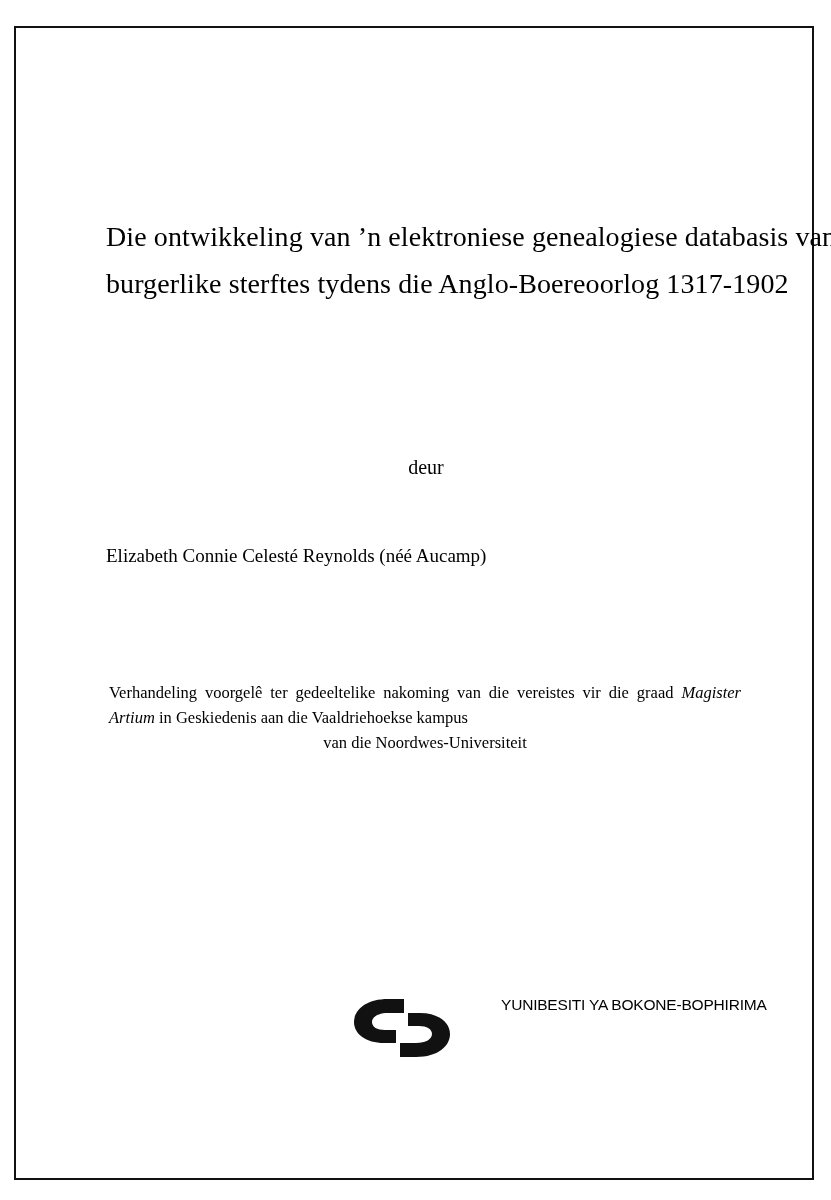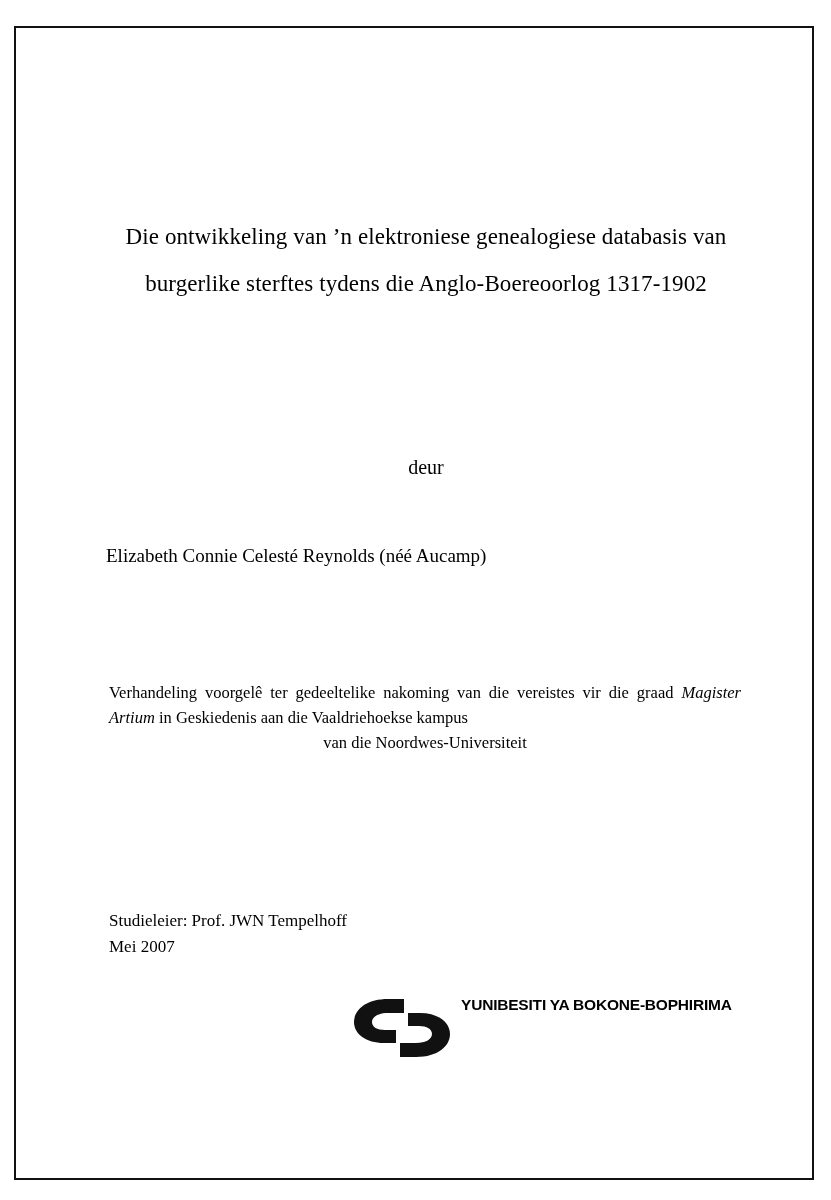--- a/index.html
+++ b/index.html
@@ -39,21 +39,21 @@
     height: 100%;
   }
   .title-block {
     position: absolute;
     top: 185px;
     left: 0;
     width: 640px;
     text-align: center;
   }
   .title-line {
-    font-size: 23px;
+    font-size: 28px;
     line-height: 47px;
     letter-spacing: 0.1px;
     white-space: nowrap;
   }
   .deur {
     position: absolute;
     top: 428px;
     left: 0;
     width: 640px;
     text-align: center;
@@ -107,21 +107,21 @@
   .logo-text {
     position: absolute;
     left: 205px;
     top: 3px;
     font-family: "Liberation Sans", sans-serif;
     font-size: 15.5px;
     line-height: 18px;
     letter-spacing: -0.2px;
     white-space: nowrap;
   }
-  .logo-text div { font-weight: 700; }
+  .logo-text div { font-weight: 400; margin-left: 40px; }
 </style>
 </head>
 <body>
 
 <div class="page">
   <div class="scan-frame">
     <div class="content">
 
       <div class="title-block">
         <div class="title-line">Die ontwikkeling van ’n elektroniese genealogiese databasis van</div>
@@ -130,24 +130,20 @@
 
       <div class="deur">deur</div>
 
       <div class="author">Elizabeth Connie Celesté Reynolds (néé Aucamp)</div>
 
       <div class="statement">
         <span>Verhandeling voorgelê ter gedeeltelike nakoming van die vereistes vir die graad </span><em>Magister Artium</em><span> in Geskiedenis aan die Vaaldriehoekse kampus</span>
         <div class="last-line">van die Noordwes-Universiteit</div>
       </div>
 
-      <div class="supervisor">
-        <div>Studieleier: Prof. JWN Tempelhoff</div>
-        <div>Mei 2007</div>
-      </div>
 
       <div class="logo-block">
         <svg class="logo-mark" viewBox="0 0 100 62">
           <path d="M36 2 C14 2 2 13 2 25 C2 37 14 46 32 46 L44 46 L44 33 L33 33 C25 33 20 30 20 25 C20 20 26 16 36 16 L52 16 L52 2 Z" fill="#111111"></path>
           <path d="M64 60 C86 60 98 49 98 37 C98 25 86 16 68 16 L56 16 L56 29 L67 29 C75 29 80 32 80 37 C80 42 74 46 64 46 L48 46 L48 60 Z" fill="#111111"></path>
           <rect x="44" y="27" width="12" height="8" fill="#ffffff"></rect>
         </svg>
         <div class="logo-text">
           <div>YUNIBESITI YA BOKONE-BOPHIRIMA</div>
         </div>

